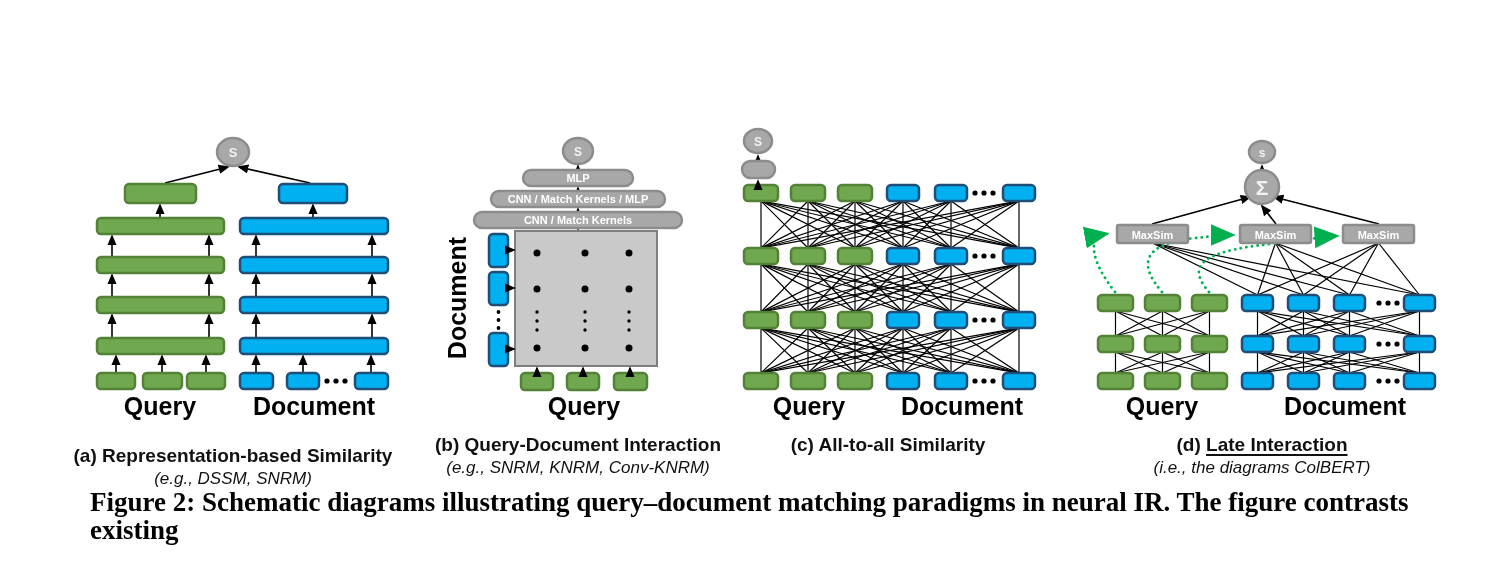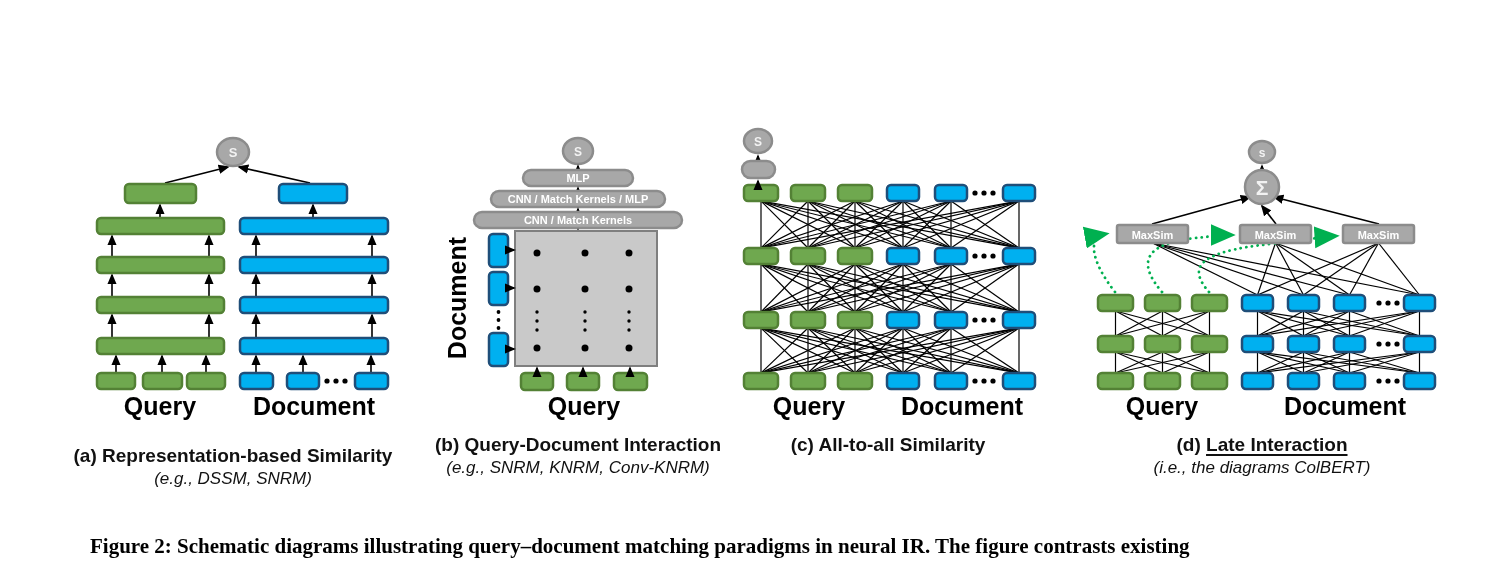--- a/index.html
+++ b/index.html
@@ -2,22 +2,22 @@
 <html><head>
 <meta charset="utf-8">
 <style>
   html,body{margin:0;padding:0;background:#ffffff;}
   body{width:1500px;height:588px;position:relative;font-family:"Liberation Sans",sans-serif;}
   #diagram{position:absolute;left:0;top:0;}
   .panel-caption{position:absolute;width:400px;text-align:center;color:#111;}
   .panel-caption .title{font-size:19px;font-weight:bold;}
   .panel-caption .subtitle{font-size:17px;font-style:italic;margin-top:2px;}
   .panel-caption .u{text-decoration:underline;text-decoration-thickness:2px;text-underline-offset:3px;}
-  #figure-caption{position:absolute;left:90px;top:532px;width:1360px;
-    font-family:"Liberation Serif",serif;font-weight:bold;font-size:21px;line-height:28px;color:#000;}
+  #figure-caption{position:absolute;left:90px;top:488px;width:1360px;
+    font-family:"Liberation Serif",serif;font-weight:bold;font-size:27px;line-height:28px;color:#000;}
   
   .gbox{fill:#6fa84f;stroke:#538135;stroke-width:2.5;}
   .bbox{fill:#00b0f0;stroke:#1f4e79;stroke-width:2.5;}
   .gray-node{fill:#a8a8a8;stroke:#8c8c8c;stroke-width:2.5;}
   .pill{fill:#a8a8a8;stroke:#8c8c8c;stroke-width:2.5;}
   .matrix{fill:#c9c9c9;stroke:#7f7f7f;stroke-width:2;}
   .wire{stroke:#000;stroke-width:1.2;fill:none;}
   .awire{stroke:#000;stroke-width:1.6;fill:none;}
   .dotgreen{stroke:#00b050;stroke-width:2.8;fill:none;stroke-dasharray:0.1 5.6;stroke-linecap:round;}
   .node-label{fill:#f2f2f2;font-weight:bold;}

